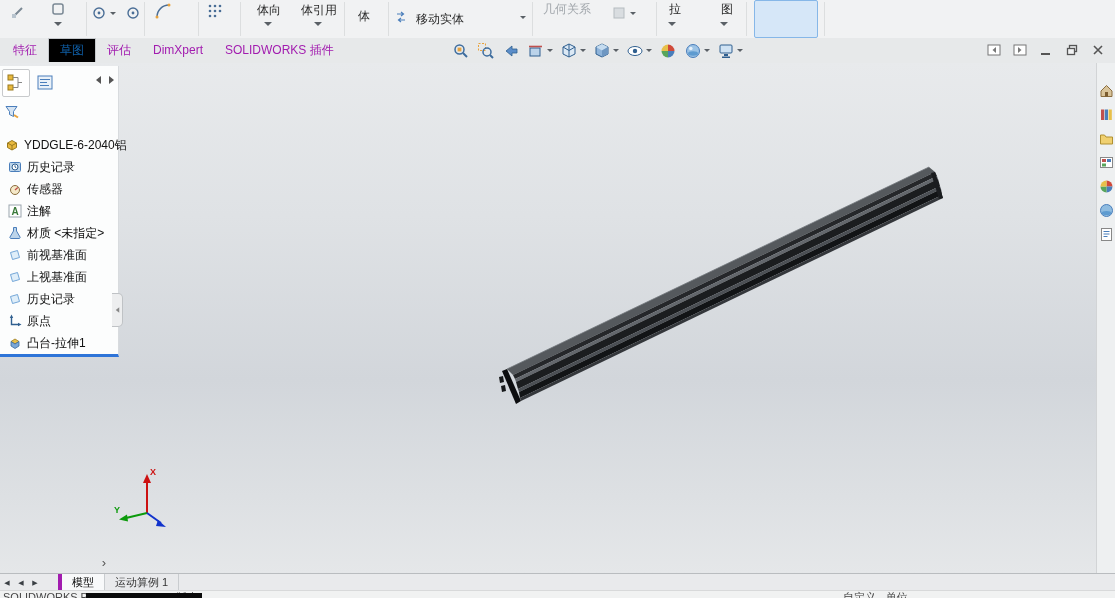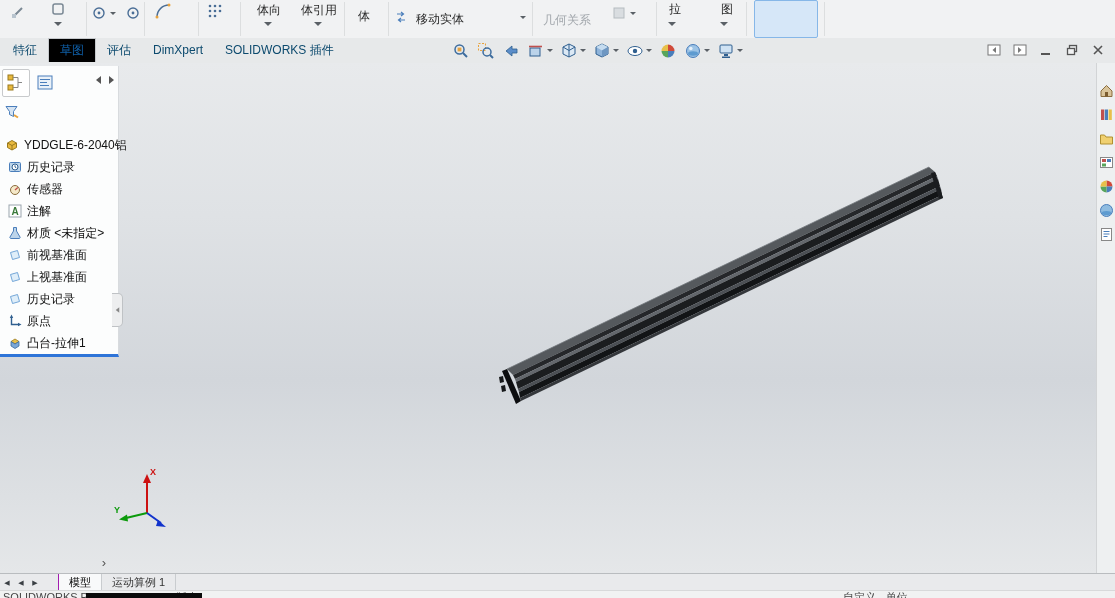--- a/index.html
+++ b/index.html
@@ -4,30 +4,30 @@
 <style>
   html,body{margin:0;padding:0;}
   body{font-family:"Liberation Sans","DejaVu Sans",sans-serif;font-size:12px;color:#222;}
   .app{position:relative;width:1115px;height:598px;background:#F1F2F3;overflow:hidden;}
   .abs{position:absolute;}
 
   
   .ribbon{position:absolute;left:0;top:0;width:1115px;height:38px;background:#F1F2F3;}
   .rib-sep{position:absolute;top:2px;width:1px;height:34px;background:#DCDEDF;}
   .rib-frag{position:absolute;font-size:12px;color:#2b2b2b;text-align:center;line-height:14px;white-space:nowrap;cursor:default;}
-  .rib-frag.gray{color:#A3A8AD;margin-top:11px;}
+  .rib-frag.gray{color:#A3A8AD;}
   .caret{width:0;height:0;border-left:4px solid transparent;border-right:4px solid transparent;border-top:4px solid #5a6066;}
   .caret.sm{border-left-width:3px;border-right-width:3px;border-top-width:3.5px;}
   .rib-caret{position:absolute;}
   .rib-pressed{position:absolute;left:754px;top:0;width:62px;height:36px;background:#D6E7F8;border:1px solid #86B7E8;border-radius:2px;}
 
   
   .tabbar{position:absolute;left:0;top:38px;width:1115px;height:25px;background:#E7E9EA;border-bottom:1px solid #C6C9CC;}
   .ctabs{position:absolute;left:2px;top:0;height:24px;display:flex;align-items:stretch;}
-  .ctab{padding:0 11px;line-height:24px;font-size:12px;color:#0c4a6e;cursor:default;white-space:nowrap;}
+  .ctab{padding:0 11px;line-height:24px;font-size:12px;color:#a21caf;cursor:default;white-space:nowrap;}
   .ctab.active{background:#000000;border:1px solid #C6C9CC;border-bottom:none;color:#0F5FA8;line-height:23px;}
   .viewbar{position:absolute;left:450px;top:0;height:25px;display:flex;align-items:center;gap:3px;}
   .vt-btn{display:flex;align-items:center;gap:2px;padding:1px 2px;border-radius:2px;}
   .icn{display:block;}
   .winctl{position:absolute;right:8px;top:4px;display:flex;align-items:center;gap:8px;}
   .winbtn{display:flex;align-items:center;justify-content:center;width:18px;height:16px;}
 
   
   .main{position:absolute;left:0;top:63px;width:1115px;height:510px;}
   .viewport{position:absolute;left:0;top:0;width:1097px;height:510px;
@@ -49,21 +49,21 @@
   .tree-row{height:22px;display:flex;align-items:center;gap:5px;padding-left:8px;white-space:nowrap;cursor:default;}
   .tree-row.part{padding-left:5px;}
   .tree-label{font-size:12px;color:#111;}
   .splitter-tab{position:absolute;left:112px;top:230px;width:10px;height:32px;background:#EDEEEF;border:1px solid #BFC2C5;border-left:none;border-radius:0 5px 5px 0;display:flex;align-items:center;justify-content:center;}
   .panel-scroll-btn{position:absolute;left:96px;top:492px;width:16px;height:16px;display:flex;align-items:center;justify-content:center;color:#555;font-size:13px;line-height:16px;cursor:default;}
 
   
   .bottom-tabs{position:absolute;left:0;top:573px;width:1115px;height:17px;background:#E9EAEC;border-top:1px solid #B9BCBF;display:flex;align-items:stretch;}
   .nav-btn{width:14px;height:15px;margin-top:1px;display:flex;align-items:center;justify-content:center;font-size:7px;color:#3a3f44;}
   .btab{padding:0 10px;font-size:11px;line-height:16px;color:#333;border-right:1px solid #C9CCCF;cursor:default;white-space:nowrap;}
-  .btab.active{background:#F8F9FA;border-left:1px solid #a21caf;color:#000;}
+  .btab.active{background:#F8F9FA;border-left:4px solid #a21caf;color:#000;}
   .btab-spacer{width:16px;}
 
   
   .statusbar{position:absolute;left:0;top:590px;width:1115px;height:8px;background:#F1F2F2;border-top:1px solid #D8D9DA;overflow:hidden;}
   .status-text{position:absolute;top:0;font-size:11px;color:#444;white-space:nowrap;line-height:12px;}
   .status-black{position:absolute;left:86px;top:2px;width:116px;height:6px;background:#0A0A0A;}
 </style>
 </head>
 <body>
 

